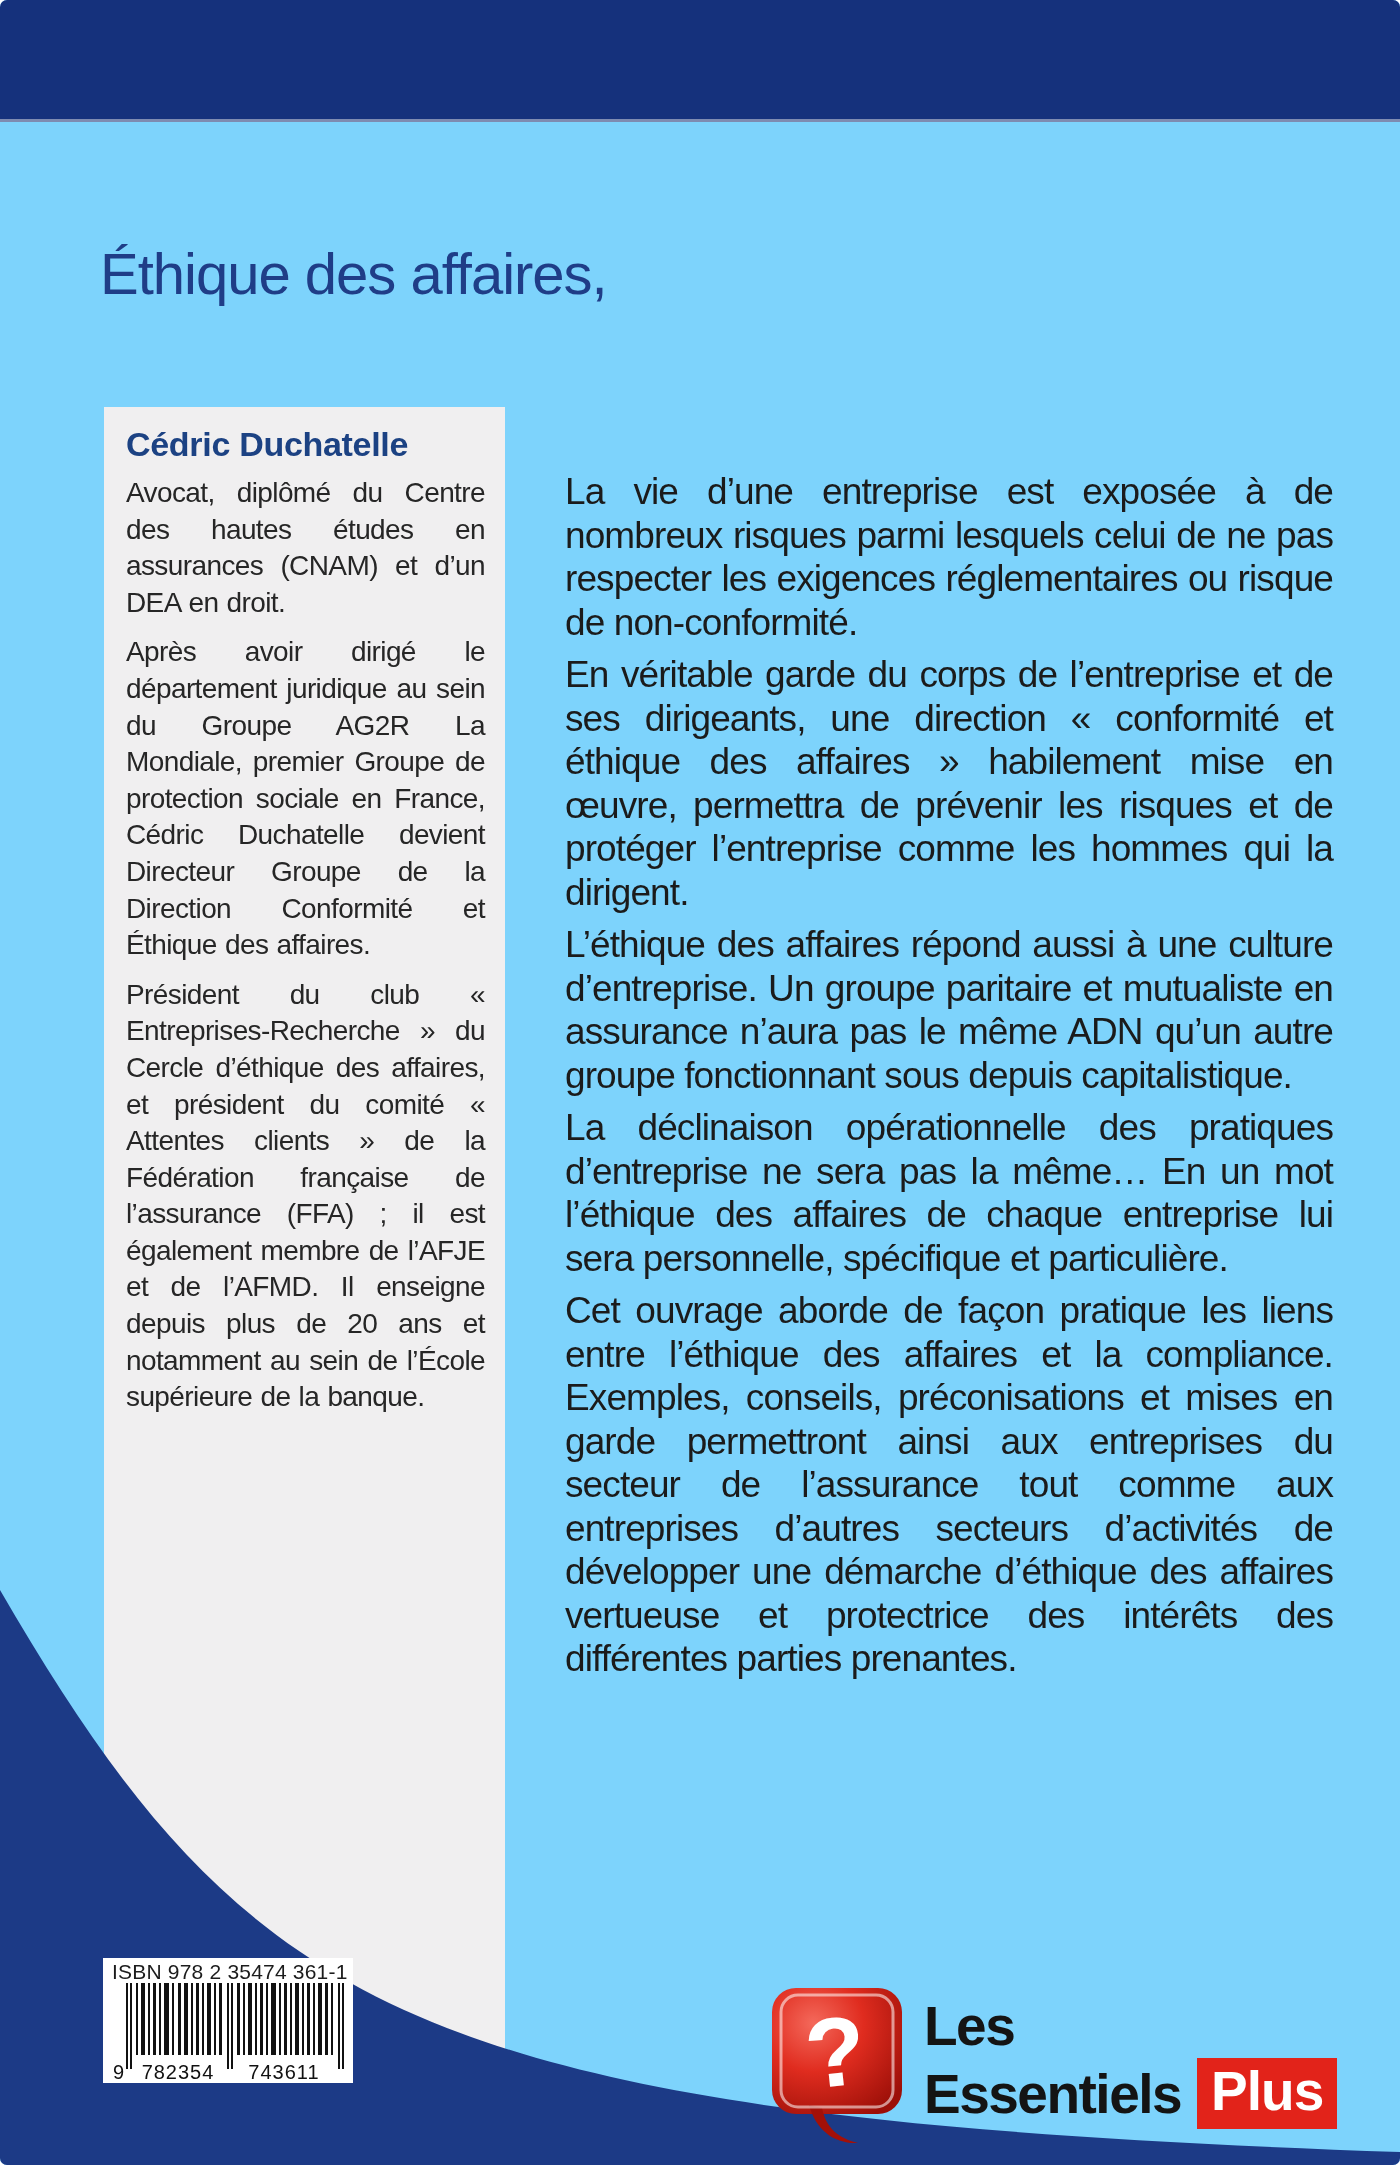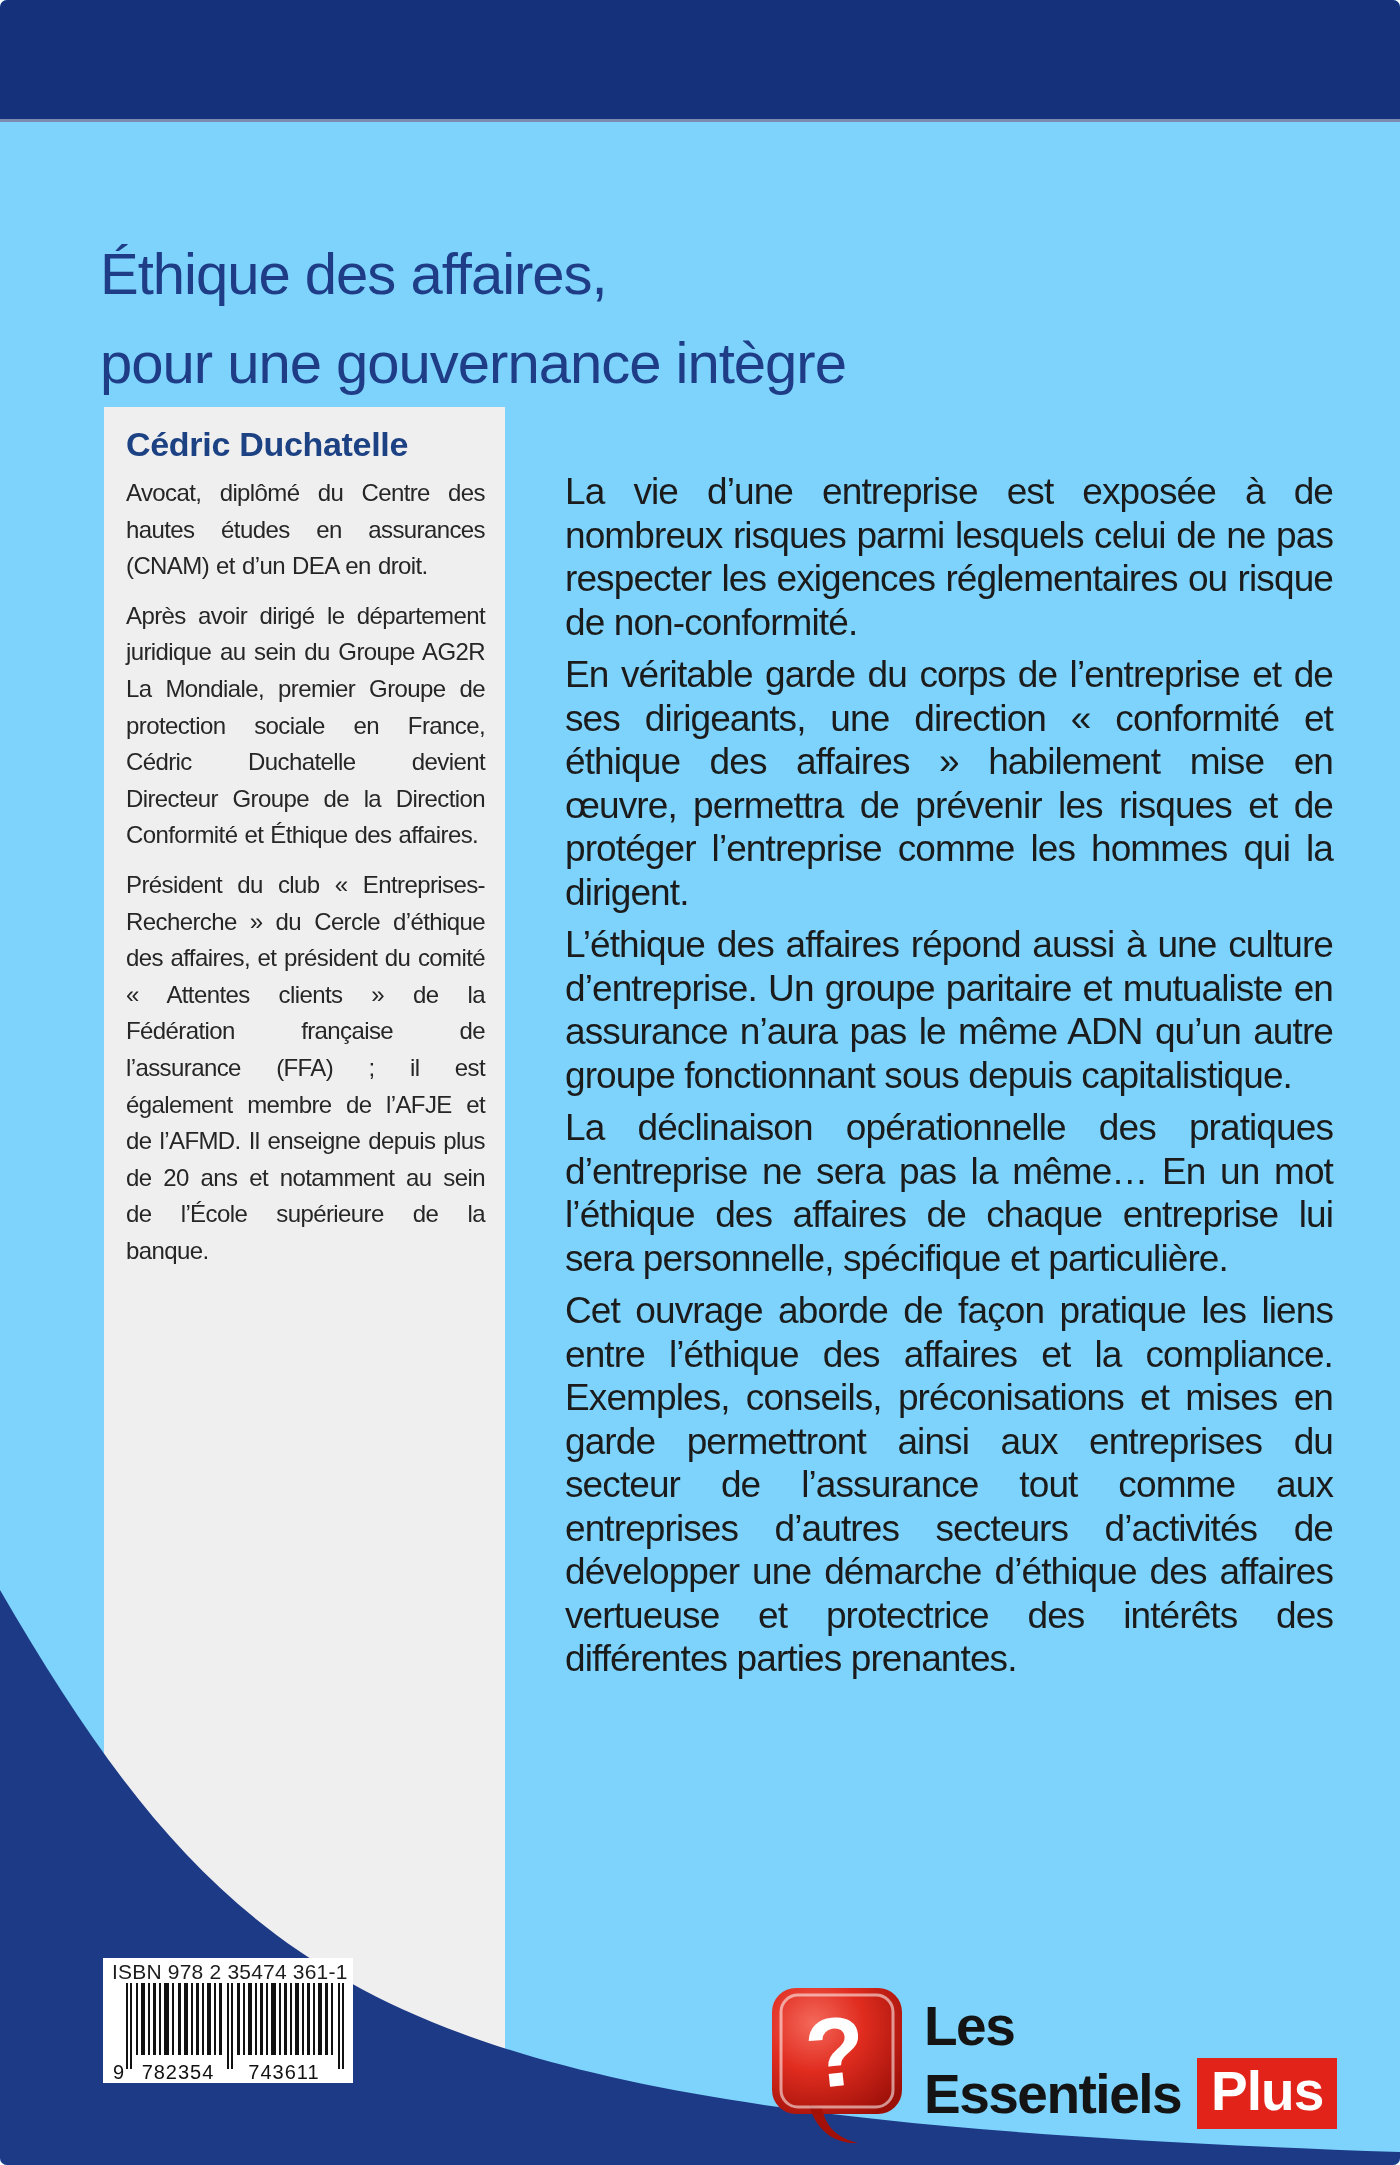--- a/index.html
+++ b/index.html
@@ -21,21 +21,21 @@
   .title .tline{display:block;white-space:nowrap;}
   
   .author-panel{
     position:absolute;left:104px;top:407px;width:401px;height:1758px;
     background:#f0eff0;box-sizing:border-box;padding:20px 20px 0 22px;
   }
   .author-name{
     margin:0 0 14px 0;color:#1c4283;font-size:34px;line-height:34px;font-weight:bold;letter-spacing:-0.3px;
   }
   .author-panel p{
-    margin:0 0 13px 0;color:#262626;font-size:24px;line-height:36.6px;
+    margin:0 0 13px 0;color:#262626;font-size:28px;line-height:36.6px;
     text-align:justify;letter-spacing:-0.6px;word-spacing:1px;
   }
   
   .synopsis{
     position:absolute;left:565px;top:470px;width:768px;
   }
   .synopsis p{
     margin:0 0 9px 0;color:#1b1b1b;font-size:37px;line-height:43.5px;
     text-align:justify;letter-spacing:-0.9px;
   }
@@ -68,21 +68,20 @@
 </style>
 </head>
 <body>
 
 <div class="page">
 
   <div class="top-band"></div>
 
   <h1 class="title">
       <span class="tline">Éthique des affaires,</span>
-      <span class="tline">pour une gouvernance intègre</span>
     </h1>
 
   <aside class="author-panel">
     <h2 class="author-name">Cédric Duchatelle</h2>
     <p>Avocat, diplômé du Centre des hautes études en assurances (CNAM) et d’un DEA en droit.</p>
     <p>Après avoir dirigé le département juridique au sein du Groupe AG2R La Mondiale, premier Groupe de protection sociale en France, Cédric Duchatelle devient Directeur Groupe de la Direction Conformité et Éthique des affaires.</p>
     <p>Président du club « Entreprises-Recherche » du Cercle d’éthique des affaires, et président du comité « Attentes clients » de la Fédération française de l’assurance (FFA) ; il est également membre de l’AFJE et de l’AFMD. Il enseigne depuis plus de 20 ans et notamment au sein de l’École supérieure de la banque.</p>
   </aside>
 
   <section class="synopsis">

